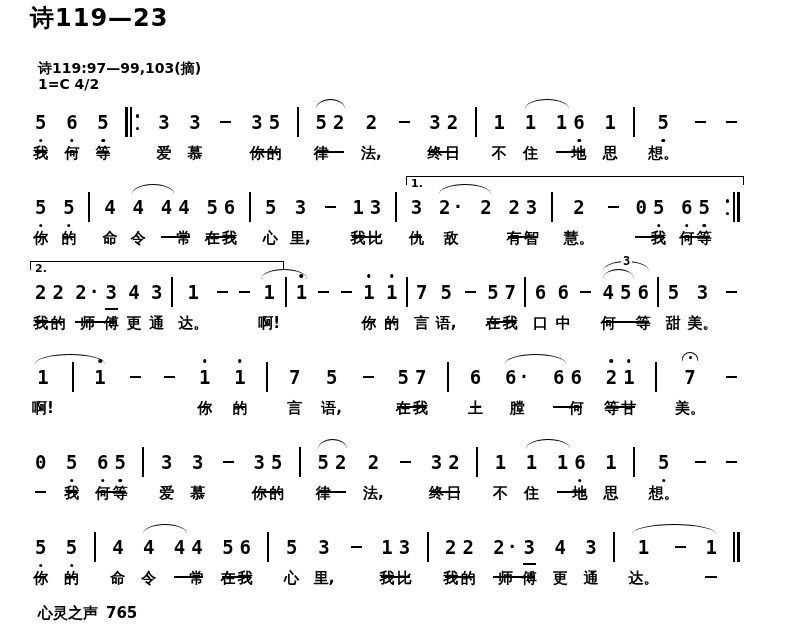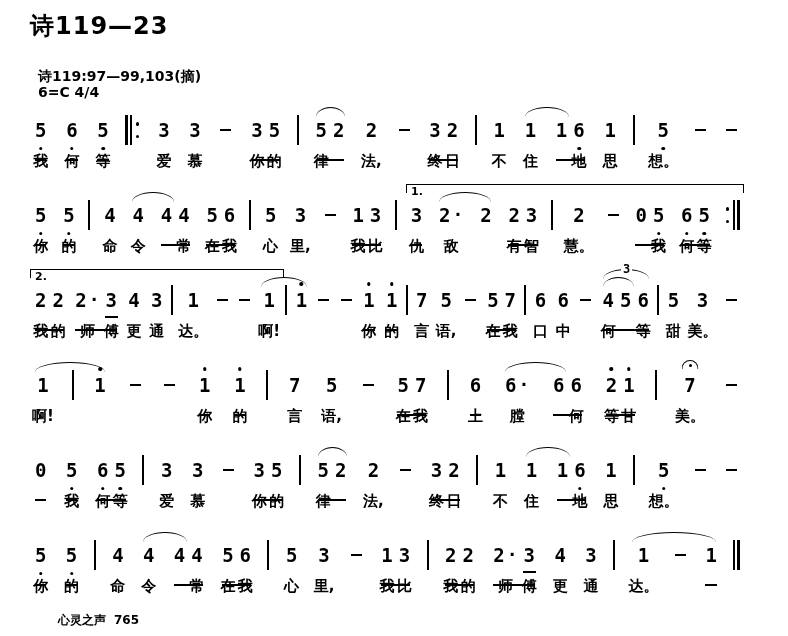--- a/index.html
+++ b/index.html
@@ -1,19 +1,19 @@
 <!DOCTYPE html>
 <html><head>
 <meta charset="utf-8">
 <style>
   html,body{margin:0;padding:0;background:#fff;}
   .page{position:relative;width:788px;height:636px;background:#fff;color:#000;
         font-family:"DejaVu Sans",sans-serif;overflow:hidden;}
   
-  .hdr{display:flex;align-items:baseline;margin:10px 0 0 30px;}
+  .hdr{display:flex;align-items:baseline;margin:2px 0 0 30px;}
   .catalog{font-weight:bold;font-size:24px;width:256px;letter-spacing:1px;}
   .title{font-weight:bold;font-size:24px;letter-spacing:2px;}
   .meta{margin:26px 0 0 38px;font-size:14px;font-weight:600;line-height:16px;}
   
   #score{width:708px;margin:2px 0 0 32px;}
   .sys{margin-bottom:17px;}
   .srow{position:relative;display:flex;justify-content:space-between;
         align-items:flex-start;padding-top:16px;width:100%;}
   .cell{position:relative;display:inline-flex;align-items:flex-start;}
   .nt{display:inline-flex;flex-direction:column;align-items:center;}
@@ -41,33 +41,33 @@
   .slur{position:absolute;top:5px;height:9px;border-top:1.6px solid #000;
         border-radius:50% 50% 0 0/100% 100% 0 0;}
   .slur.trip{top:-3px;}
   .triplbl{position:absolute;top:-9px;font:700 12px "DejaVu Sans Mono",monospace;
         line-height:12px;background:#fff;padding:0 2px;}
   .volta{position:absolute;top:-3px;height:8px;border-top:1.6px solid #000;
         border-left:1.6px solid #000;border-right:1.6px solid #000;}
   .vlbl{position:absolute;left:2px;top:1px;font-size:11px;font-weight:600;line-height:11px;
         background:#fff;padding:0 2px;}
   
-  .ftr{margin:6px 0 0 58px;font-size:12px;font-weight:600;}
+  .ftr{margin:6px 0 0 38px;font-size:15px;font-weight:600;}
   .ftr span{margin-right:8px;}
 </style>
 </head>
 <body>
 
 <div class="page">
   <div class="hdr">
     <span class="catalog">诗119—23</span>
   </div>
   <div class="meta">
     <div>诗119:97—99,103(摘)</div>
-    <div>6=C 4/4</div>
+    <div>1=C 4/2</div>
   </div>
   <div id="score">
       <div class="sys">
         <div class="srow">
           <span class="cell">
             <span class="nt">
               <span class="gl">
                 <span>5</span>
                 <span class="dot lo"></span>
               </span>

